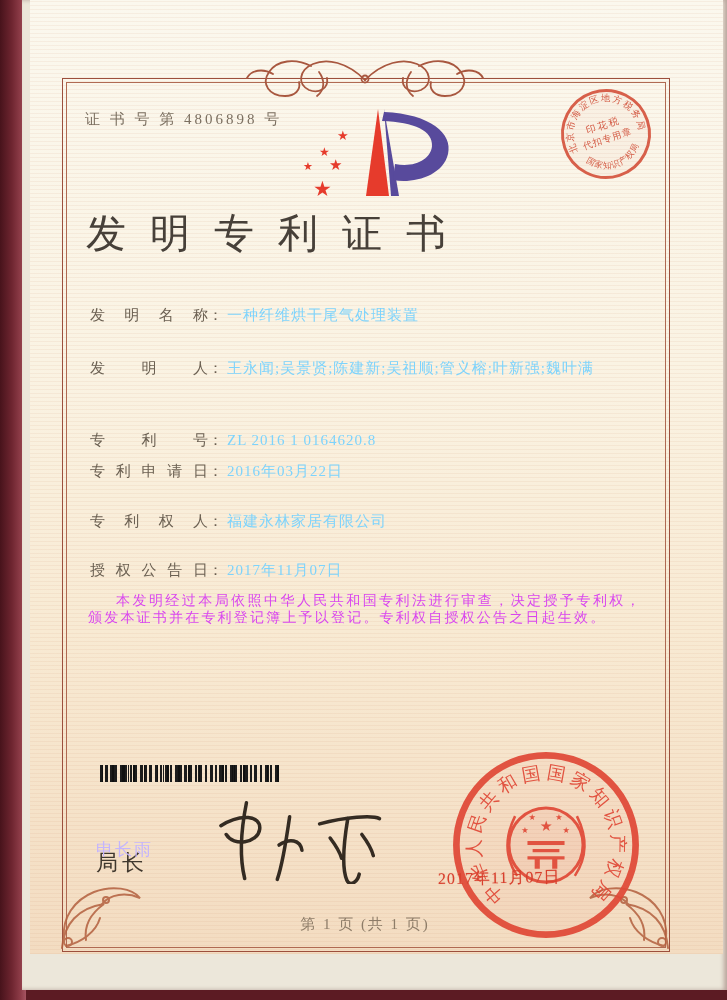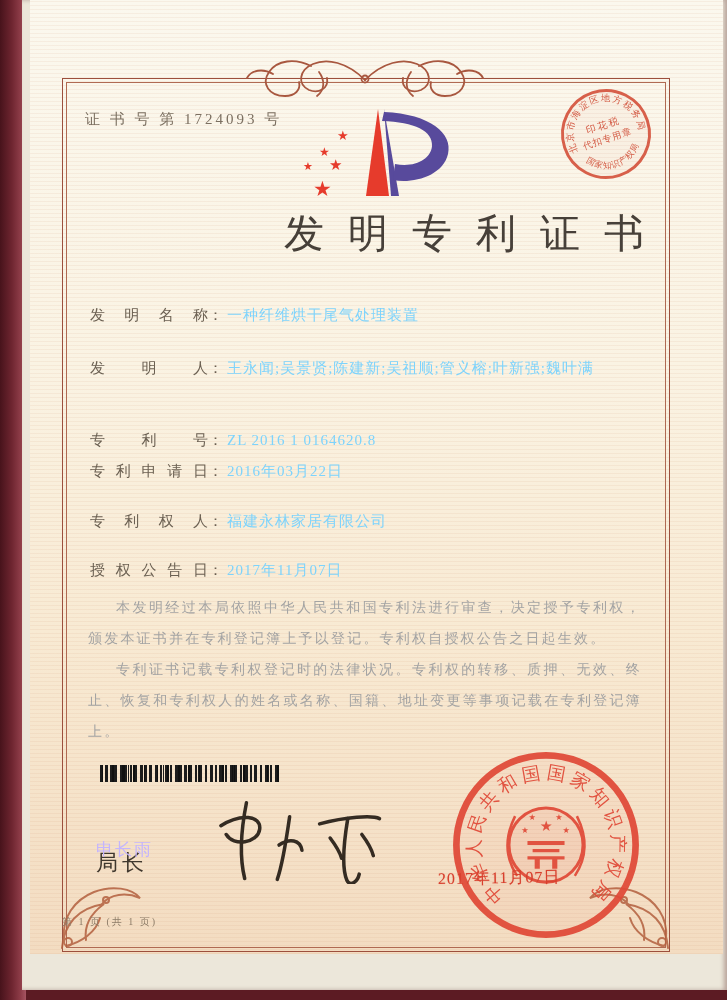--- a/index.html
+++ b/index.html
@@ -23,52 +23,52 @@
   
   .frame{position:absolute;left:62px;top:78px;width:606px;height:872px;
     border:1.5px solid #9c4f3d;}
   .frame::before{content:"";position:absolute;inset:3px;border:1px solid #b06a52;}
   .ornament-top{position:absolute;left:215px;top:50px;width:300px;height:56px;}
   .ornament-bl{position:absolute;left:56px;top:880px;width:110px;height:72px;}
   .ornament-br{position:absolute;left:564px;top:880px;width:110px;height:72px;transform:scaleX(-1);}
 
   .cert-no{position:absolute;left:85px;top:110px;font-size:15px;letter-spacing:3px;color:#7b6f60;}
   .logo{position:absolute;left:281px;top:104px;width:178px;height:112px;}
-  .title{position:absolute;left:62px;top:206px;width:606px;text-align:right;
+  .title{position:absolute;left:62px;top:206px;width:606px;text-align:left;
     font-size:40px;letter-spacing:24px;text-indent:24px;color:#474039;font-weight:500;}
 
   .field{position:absolute;left:90px;font-size:15px;color:#6b6052;white-space:nowrap;}
   .field .flabel{display:inline-block;width:118px;text-align-last:justify;text-justify:inter-character;text-align:center;}
   .field .colon{margin-right:4px;}
   .field .fvalue{color:#7dd3fc;letter-spacing:1px;}
   .f0{top:306px;} .f1{top:359px;} .f2{top:431px;} .f3{top:462px;} .f4{top:512px;} .f5{top:561px;}
 
   .body-text{position:absolute;left:88px;top:592px;width:554px;
-    font-size:14px;line-height:31px;letter-spacing:2.2px;color:#a3a3a3;text-align:justify;}
+    font-size:14px;line-height:17px;letter-spacing:2.2px;color:#d946ef;text-align:justify;}
   .body-text p{margin:0;text-indent:2em;}
 
   .barcode{position:absolute;left:100px;top:765px;width:180px;height:17px;
     background:
       repeating-linear-gradient(90deg,#1c1c1c 0 2px,transparent 2px 5px),
       repeating-linear-gradient(90deg,#1c1c1c 0 1px,transparent 1px 7px),
       repeating-linear-gradient(90deg,#101010 0 3px,transparent 3px 11px);}
 
   .signer-title{position:absolute;left:96px;top:848px;font-size:22px;letter-spacing:4px;color:#40382e;
     font-family:"Liberation Sans","DejaVu Sans",sans-serif;}
   .signer-name{position:absolute;left:96px;top:838px;font-size:17px;letter-spacing:2px;color:#c4b5fd;
     font-family:"Liberation Sans","DejaVu Sans",sans-serif;}
   .signature{position:absolute;left:198px;top:792px;width:185px;height:92px;}
 
   .seal-main{position:absolute;left:443px;top:742px;width:206px;height:206px;opacity:.93;}
   .seal-date{position:absolute;left:438px;top:868px;font-size:16px;letter-spacing:1px;
     color:#d8402e;transform:rotate(-1deg);white-space:nowrap;text-shadow:0 0 1px rgba(216,64,46,.4);}
   .seal-tax{position:absolute;left:550px;top:78px;width:112px;height:112px;transform:rotate(-18deg);opacity:.9;}
 
-  .footer{position:absolute;left:62px;top:915px;width:606px;text-align:left;
-    font-size:10px;letter-spacing:2px;color:#8d7c68;}
+  .footer{position:absolute;left:62px;top:915px;width:606px;text-align:center;
+    font-size:15px;letter-spacing:2px;color:#8d7c68;}
   svg text{font-family:"Liberation Serif","DejaVu Serif",serif;}
 </style>
 </head>
 <body>
 
 <div class="spine"></div>
 <div class="page-under"></div>
 <div class="page"></div>
 
 <div class="frame"></div>
@@ -101,21 +101,21 @@
 <svg class="ornament-br" viewBox="0 0 110 72">
   <g stroke="#b3603f" stroke-width="2" fill="none" opacity="0.85" stroke-linecap="round">
     <path d="M6,68 C8,44 22,28 48,24 C34,34 28,46 30,60"></path>
     <path d="M10,66 C26,62 40,52 44,38"></path>
     <path d="M8,58 C6,38 18,20 38,12 C56,5 76,8 84,18 C70,12 54,14 46,24"></path>
     <circle cx="12" cy="62" r="4"></circle>
     <circle cx="50" cy="20" r="3"></circle>
   </g>
 </svg>
 
-<div class="cert-no">证 书 号 第 1724093 号</div>
+<div class="cert-no">证 书 号 第 4806898 号</div>
 
 <svg class="logo" viewBox="0 0 178 112">
   <path d="M97,5 L108,92 L85,92 Z" fill="#e63b2c"></path>
   <path d="M103,5 L118,92 L110,92 Z" fill="#584a9c"></path>
   <path d="M103,8 C150,10 172,30 167,50 C162,72 132,80 112,76 L114,60 C134,64 150,55 151,42 C152,27 134,18 101,17 Z" fill="#584a9c"></path>
   <g fill="#e63b2c" font-family="'DejaVu Sans',sans-serif">
     <text x="56" y="36" font-size="13">★</text>
     <text x="38" y="52" font-size="12">★</text>
     <text x="22" y="66" font-size="11">★</text>
     <text x="48" y="66" font-size="15">★</text>
@@ -139,21 +139,20 @@
 </div>
 <div class="field f4">
   <span class="flabel">专利权人</span><span class="colon">：</span><span class="fvalue">福建永林家居有限公司</span>
 </div>
 <div class="field f5">
   <span class="flabel">授权公告日</span><span class="colon">：</span><span class="fvalue">2017年11月07日</span>
 </div>
 
 <div class="body-text">
   <p>本发明经过本局依照中华人民共和国专利法进行审查，决定授予专利权，颁发本证书并在专利登记簿上予以登记。专利权自授权公告之日起生效。</p>
-  <p>专利证书记载专利权登记时的法律状况。专利权的转移、质押、无效、终止、恢复和专利权人的姓名或名称、国籍、地址变更等事项记载在专利登记簿上。</p>
 </div>
 
 <div class="barcode"></div>
 
 <div class="signer-title">局长</div>
 <div class="signer-name">申长雨</div>
 
 <svg class="signature" viewBox="0 0 210 100">
   <g stroke="#342b22" stroke-width="4" fill="none" stroke-linecap="round">
     <path d="M55,10 C49,40 47,72 53,96"></path>

